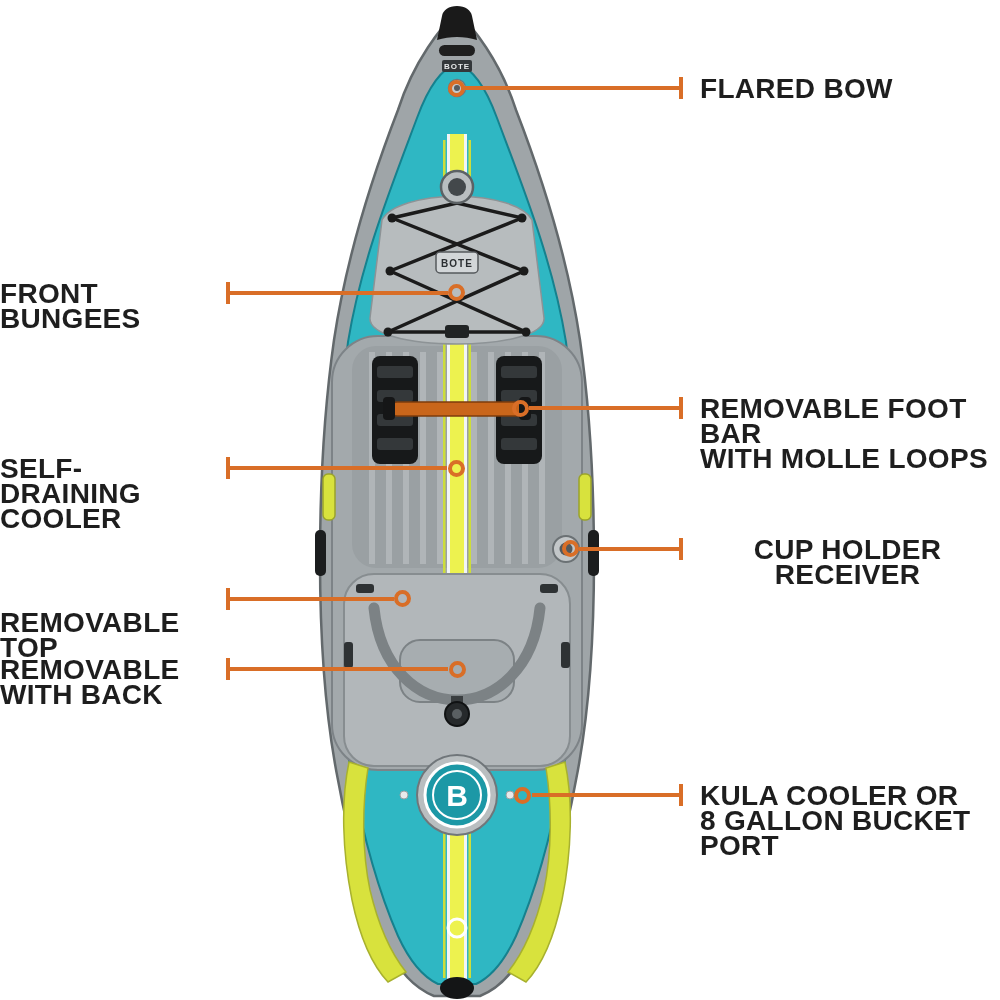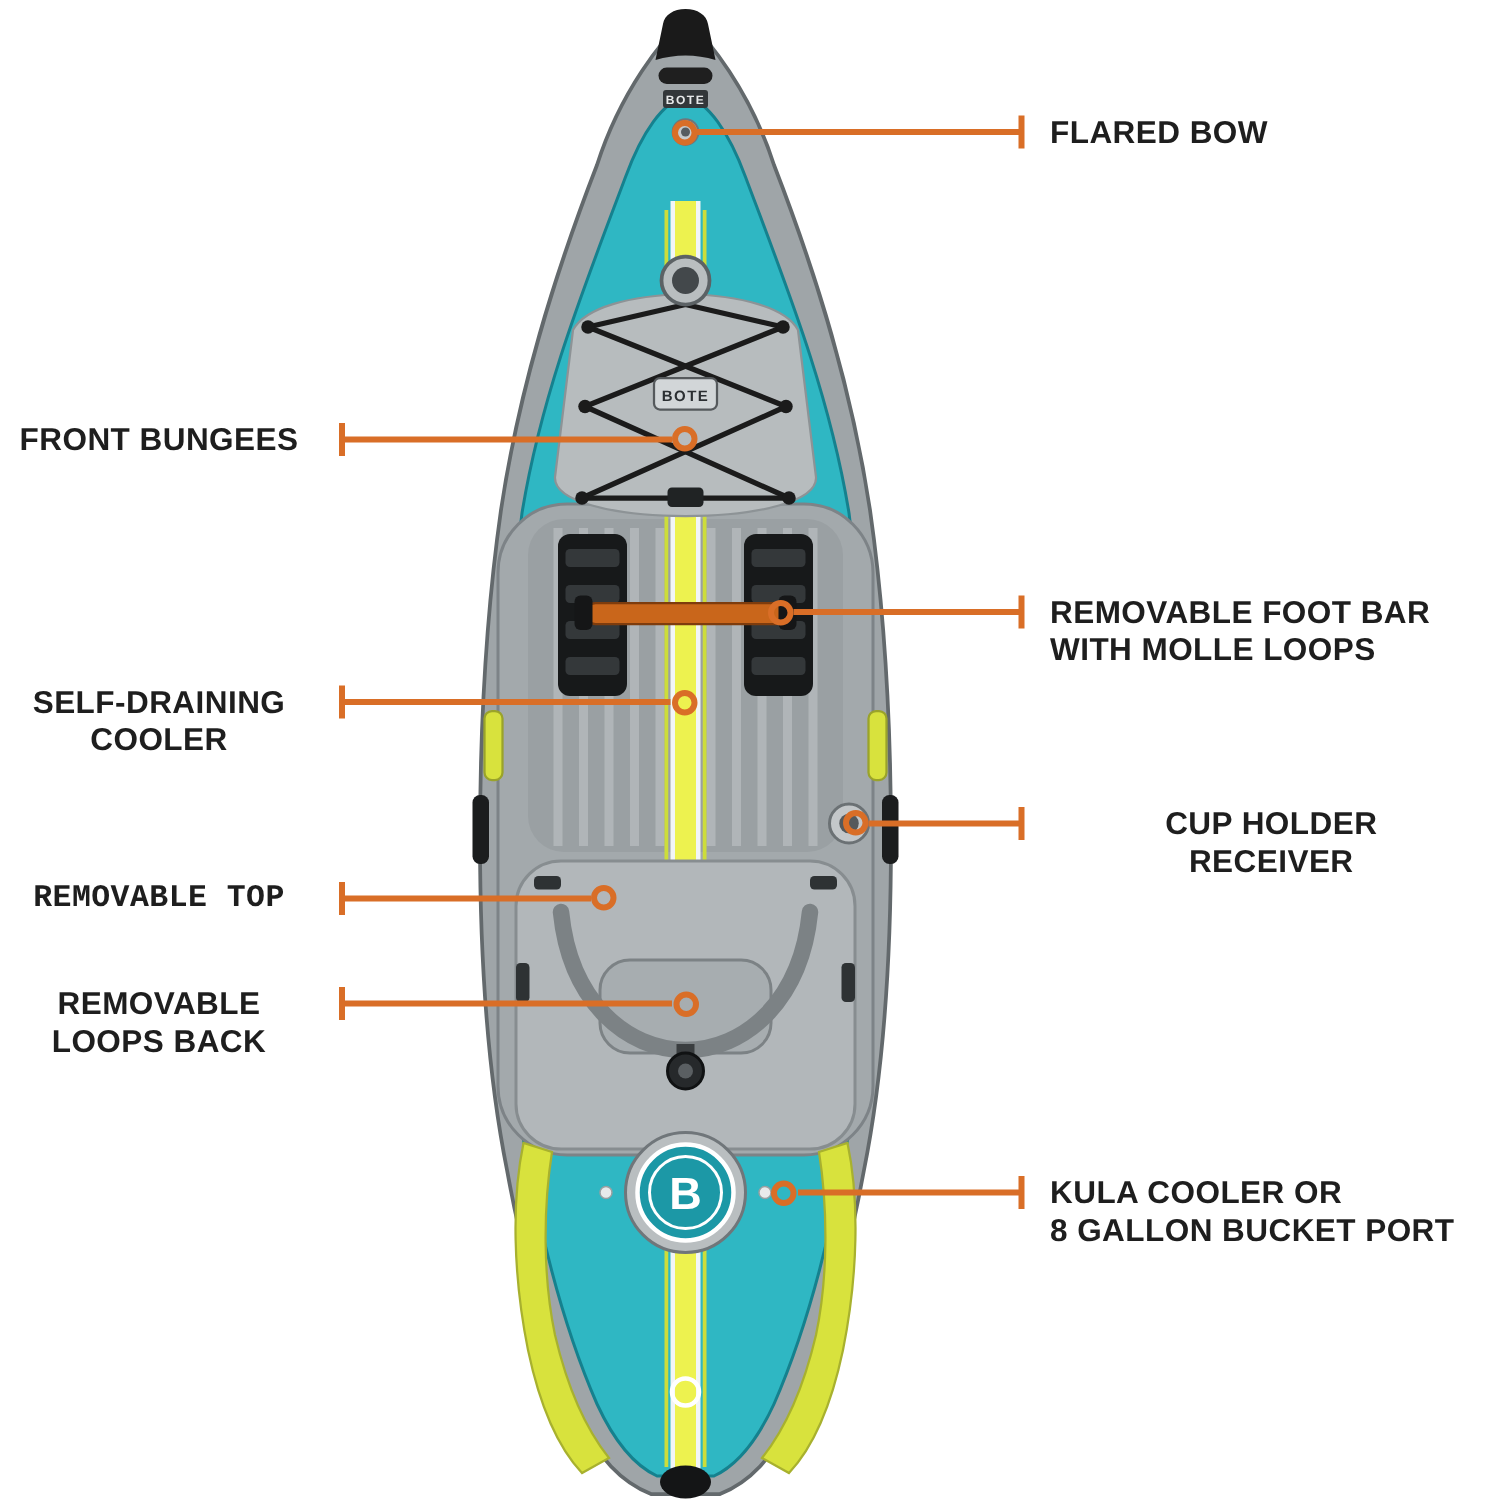--- a/index.html
+++ b/index.html
@@ -5,25 +5,25 @@
   html,body{margin:0;padding:0;}
   body{
     width:1000px;height:1000px;position:relative;overflow:hidden;
     background:#ffffff;
     font-family:"Liberation Sans",sans-serif;
   }
   .stage{position:absolute;left:0;top:0;width:1000px;height:1000px;}
   svg{font-family:"Liberation Sans",sans-serif;}
   .callout-label{
     position:absolute;
-    font-weight:700;font-size:21px;line-height:25px;
+    font-weight:700;font-size:28px;line-height:25px;
     color:#1e1e1e;letter-spacing:.3px;white-space:pre-line;
   }
   .callout-label.right{text-align:left;width:295px;}
-  .callout-label.left{text-align:center;left:0;width:212px;}
+  .callout-label.left{text-align:left;left:0;width:212px;}
   .callout-line{position:absolute;height:4px;background:#D96E27;}
   .callout-tick{position:absolute;width:4px;height:22px;background:#D96E27;}
   .callout-ring{
     position:absolute;width:17px;height:17px;box-sizing:border-box;
     border:4px solid #D96E27;border-radius:50%;background:transparent;
   }
 </style>
 </head>
 <body>
 
@@ -190,29 +190,29 @@
   <div class="callout-line" style="left:579px;top:547px;width:101px;"></div>
   <div class="callout-tick" style="left:679px;top:538px;"></div>
   <div class="callout-label right" style="left:700px;top:537px;text-align:center;">CUP HOLDER
 RECEIVER</div>
 </div>
 
 <div>
   <div class="callout-ring" style="left:394px;top:590px;"></div>
   <div class="callout-line" style="left:230px;top:597px;width:164px;"></div>
   <div class="callout-tick" style="left:226px;top:588px;"></div>
-  <div class="callout-label left" style="top:587px;font-family:Liberation Mono, monospace;">REMOVABLE TOP</div>
+  <div class="callout-label left" style="top:610px;">REMOVABLE TOP</div>
 </div>
 
 <div>
   <div class="callout-ring" style="left:449px;top:661px;"></div>
   <div class="callout-line" style="left:230px;top:667px;width:218px;"></div>
   <div class="callout-tick" style="left:226px;top:658px;"></div>
   <div class="callout-label left" style="top:657px;">REMOVABLE
-LOOPS BACK</div>
+WITH BACK</div>
 </div>
 
 <div>
   <div class="callout-ring" style="left:514px;top:787px;"></div>
   <div class="callout-line" style="left:532px;top:793px;width:148px;"></div>
   <div class="callout-tick" style="left:679px;top:784px;"></div>
   <div class="callout-label right" style="left:700px;top:783px;">KULA COOLER OR
 8 GALLON BUCKET PORT</div>
 </div>
 

